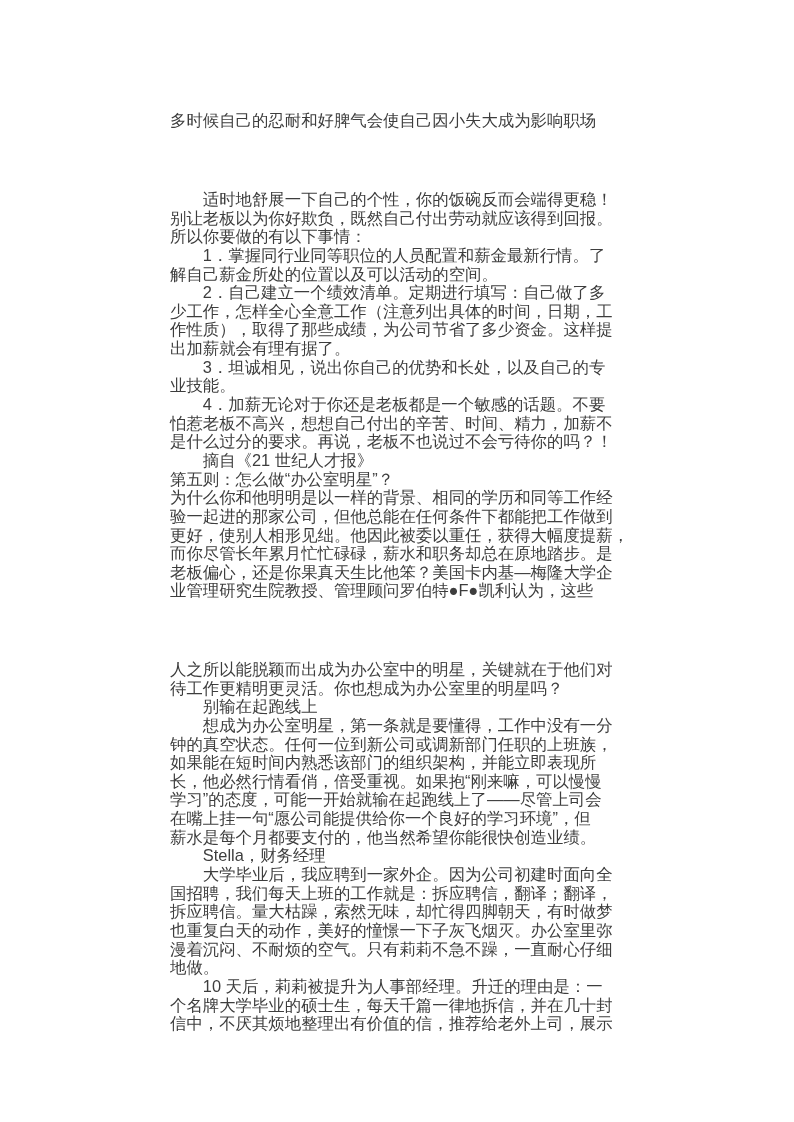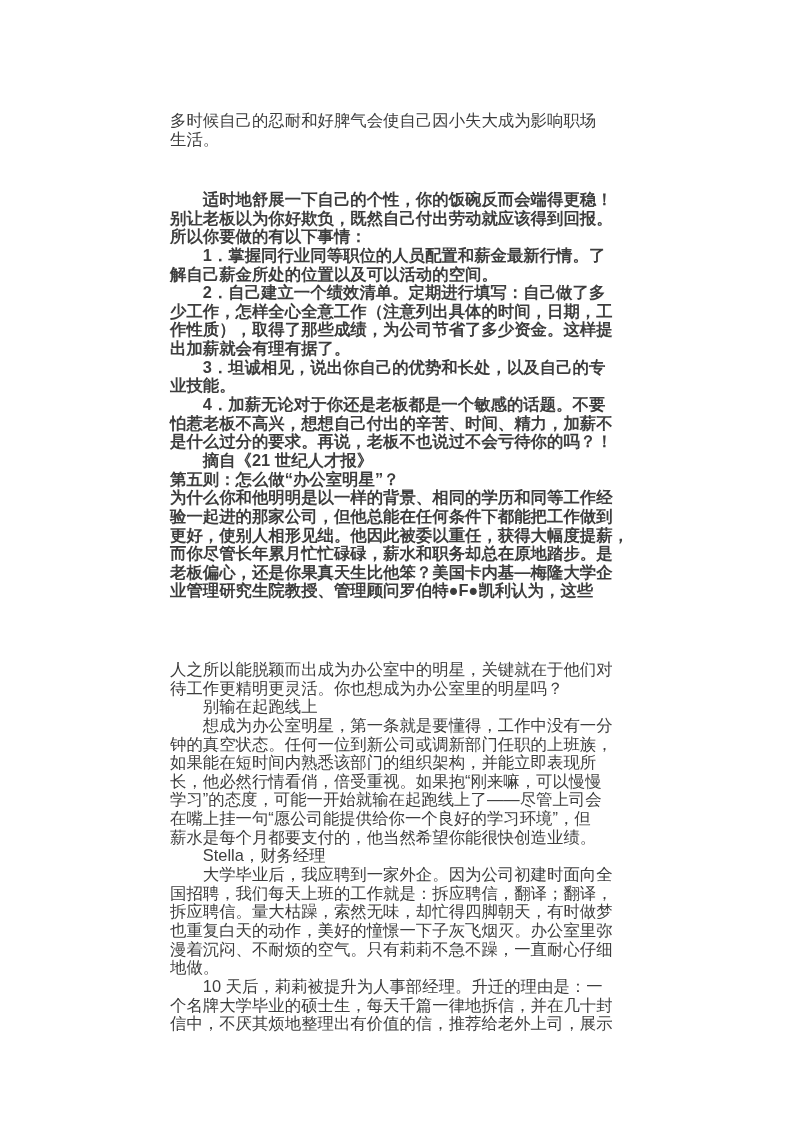--- a/index.html
+++ b/index.html
@@ -26,23 +26,23 @@
     color: #3d3d3d;
     font-size: 16.4px;
     line-height: 18.65px;
     white-space: pre;
     letter-spacing: 0px;
   }
   .text-line {
     height: 18.65px;
   }
   .b1 { top: 111px; }
-  .b2 { top: 190px; font-weight: bold; }
+  .b2 { top: 190px; }
   .b3 { top: 660px; }
 </style>
 </head>
 <body>
 
 <div class="page" style="background: rgb(255, 255, 255);">
-  <div class="block b1" id="block-0" style="color: rgb(61, 61, 61);"><div class="text-line">多时候自己的忍耐和好脾气会使自己因小失大成为影响职场</div><div class="text-line">生活。</div></div>
+  <div class="block b1" id="block-0" style="color: rgb(61, 61, 61);"><div class="text-line">多时候自己的忍耐和好脾气会使自己因小失大成为影响职场</div></div>
   <div class="block b2" id="block-1" style="color: rgb(61, 61, 61);"><div class="text-line">　　适时地舒展一下自己的个性，你的饭碗反而会端得更稳！</div><div class="text-line">别让老板以为你好欺负，既然自己付出劳动就应该得到回报。</div><div class="text-line">所以你要做的有以下事情：</div><div class="text-line">　　1．掌握同行业同等职位的人员配置和薪金最新行情。了</div><div class="text-line">解自己薪金所处的位置以及可以活动的空间。</div><div class="text-line">　　2．自己建立一个绩效清单。定期进行填写：自己做了多</div><div class="text-line">少工作，怎样全心全意工作（注意列出具体的时间，日期，工</div><div class="text-line">作性质），取得了那些成绩，为公司节省了多少资金。这样提</div><div class="text-line">出加薪就会有理有据了。</div><div class="text-line">　　3．坦诚相见，说出你自己的优势和长处，以及自己的专</div><div class="text-line">业技能。</div><div class="text-line">　　4．加薪无论对于你还是老板都是一个敏感的话题。不要</div><div class="text-line">怕惹老板不高兴，想想自己付出的辛苦、时间、精力，加薪不</div><div class="text-line">是什么过分的要求。再说，老板不也说过不会亏待你的吗？！</div><div class="text-line">　　摘自《21 世纪人才报》</div><div class="text-line">第五则：怎么做“办公室明星”？</div><div class="text-line">为什么你和他明明是以一样的背景、相同的学历和同等工作经</div><div class="text-line">验一起进的那家公司，但他总能在任何条件下都能把工作做到</div><div class="text-line">更好，使别人相形见绌。他因此被委以重任，获得大幅度提薪，</div><div class="text-line">而你尽管长年累月忙忙碌碌，薪水和职务却总在原地踏步。是</div><div class="text-line">老板偏心，还是你果真天生比他笨？美国卡内基—梅隆大学企</div><div class="text-line">业管理研究生院教授、管理顾问罗伯特●F●凯利认为，这些</div></div>
   <div class="block b3" id="block-2" style="color: rgb(61, 61, 61);"><div class="text-line">人之所以能脱颖而出成为办公室中的明星，关键就在于他们对</div><div class="text-line">待工作更精明更灵活。你也想成为办公室里的明星吗？</div><div class="text-line">　　别输在起跑线上</div><div class="text-line">　　想成为办公室明星，第一条就是要懂得，工作中没有一分</div><div class="text-line">钟的真空状态。任何一位到新公司或调新部门任职的上班族，</div><div class="text-line">如果能在短时间内熟悉该部门的组织架构，并能立即表现所</div><div class="text-line">长，他必然行情看俏，倍受重视。如果抱“刚来嘛，可以慢慢</div><div class="text-line">学习”的态度，可能一开始就输在起跑线上了——尽管上司会</div><div class="text-line">在嘴上挂一句“愿公司能提供给你一个良好的学习环境”，但</div><div class="text-line">薪水是每个月都要支付的，他当然希望你能很快创造业绩。</div><div class="text-line">　　Stella，财务经理</div><div class="text-line">　　大学毕业后，我应聘到一家外企。因为公司初建时面向全</div><div class="text-line">国招聘，我们每天上班的工作就是：拆应聘信，翻译；翻译，</div><div class="text-line">拆应聘信。量大枯躁，索然无味，却忙得四脚朝天，有时做梦</div><div class="text-line">也重复白天的动作，美好的憧憬一下子灰飞烟灭。办公室里弥</div><div class="text-line">漫着沉闷、不耐烦的空气。只有莉莉不急不躁，一直耐心仔细</div><div class="text-line">地做。</div><div class="text-line">　　10 天后，莉莉被提升为人事部经理。升迁的理由是：一</div><div class="text-line">个名牌大学毕业的硕士生，每天千篇一律地拆信，并在几十封</div><div class="text-line">信中，不厌其烦地整理出有价值的信，推荐给老外上司，展示</div></div>
 </div>
 
 </body></html>

